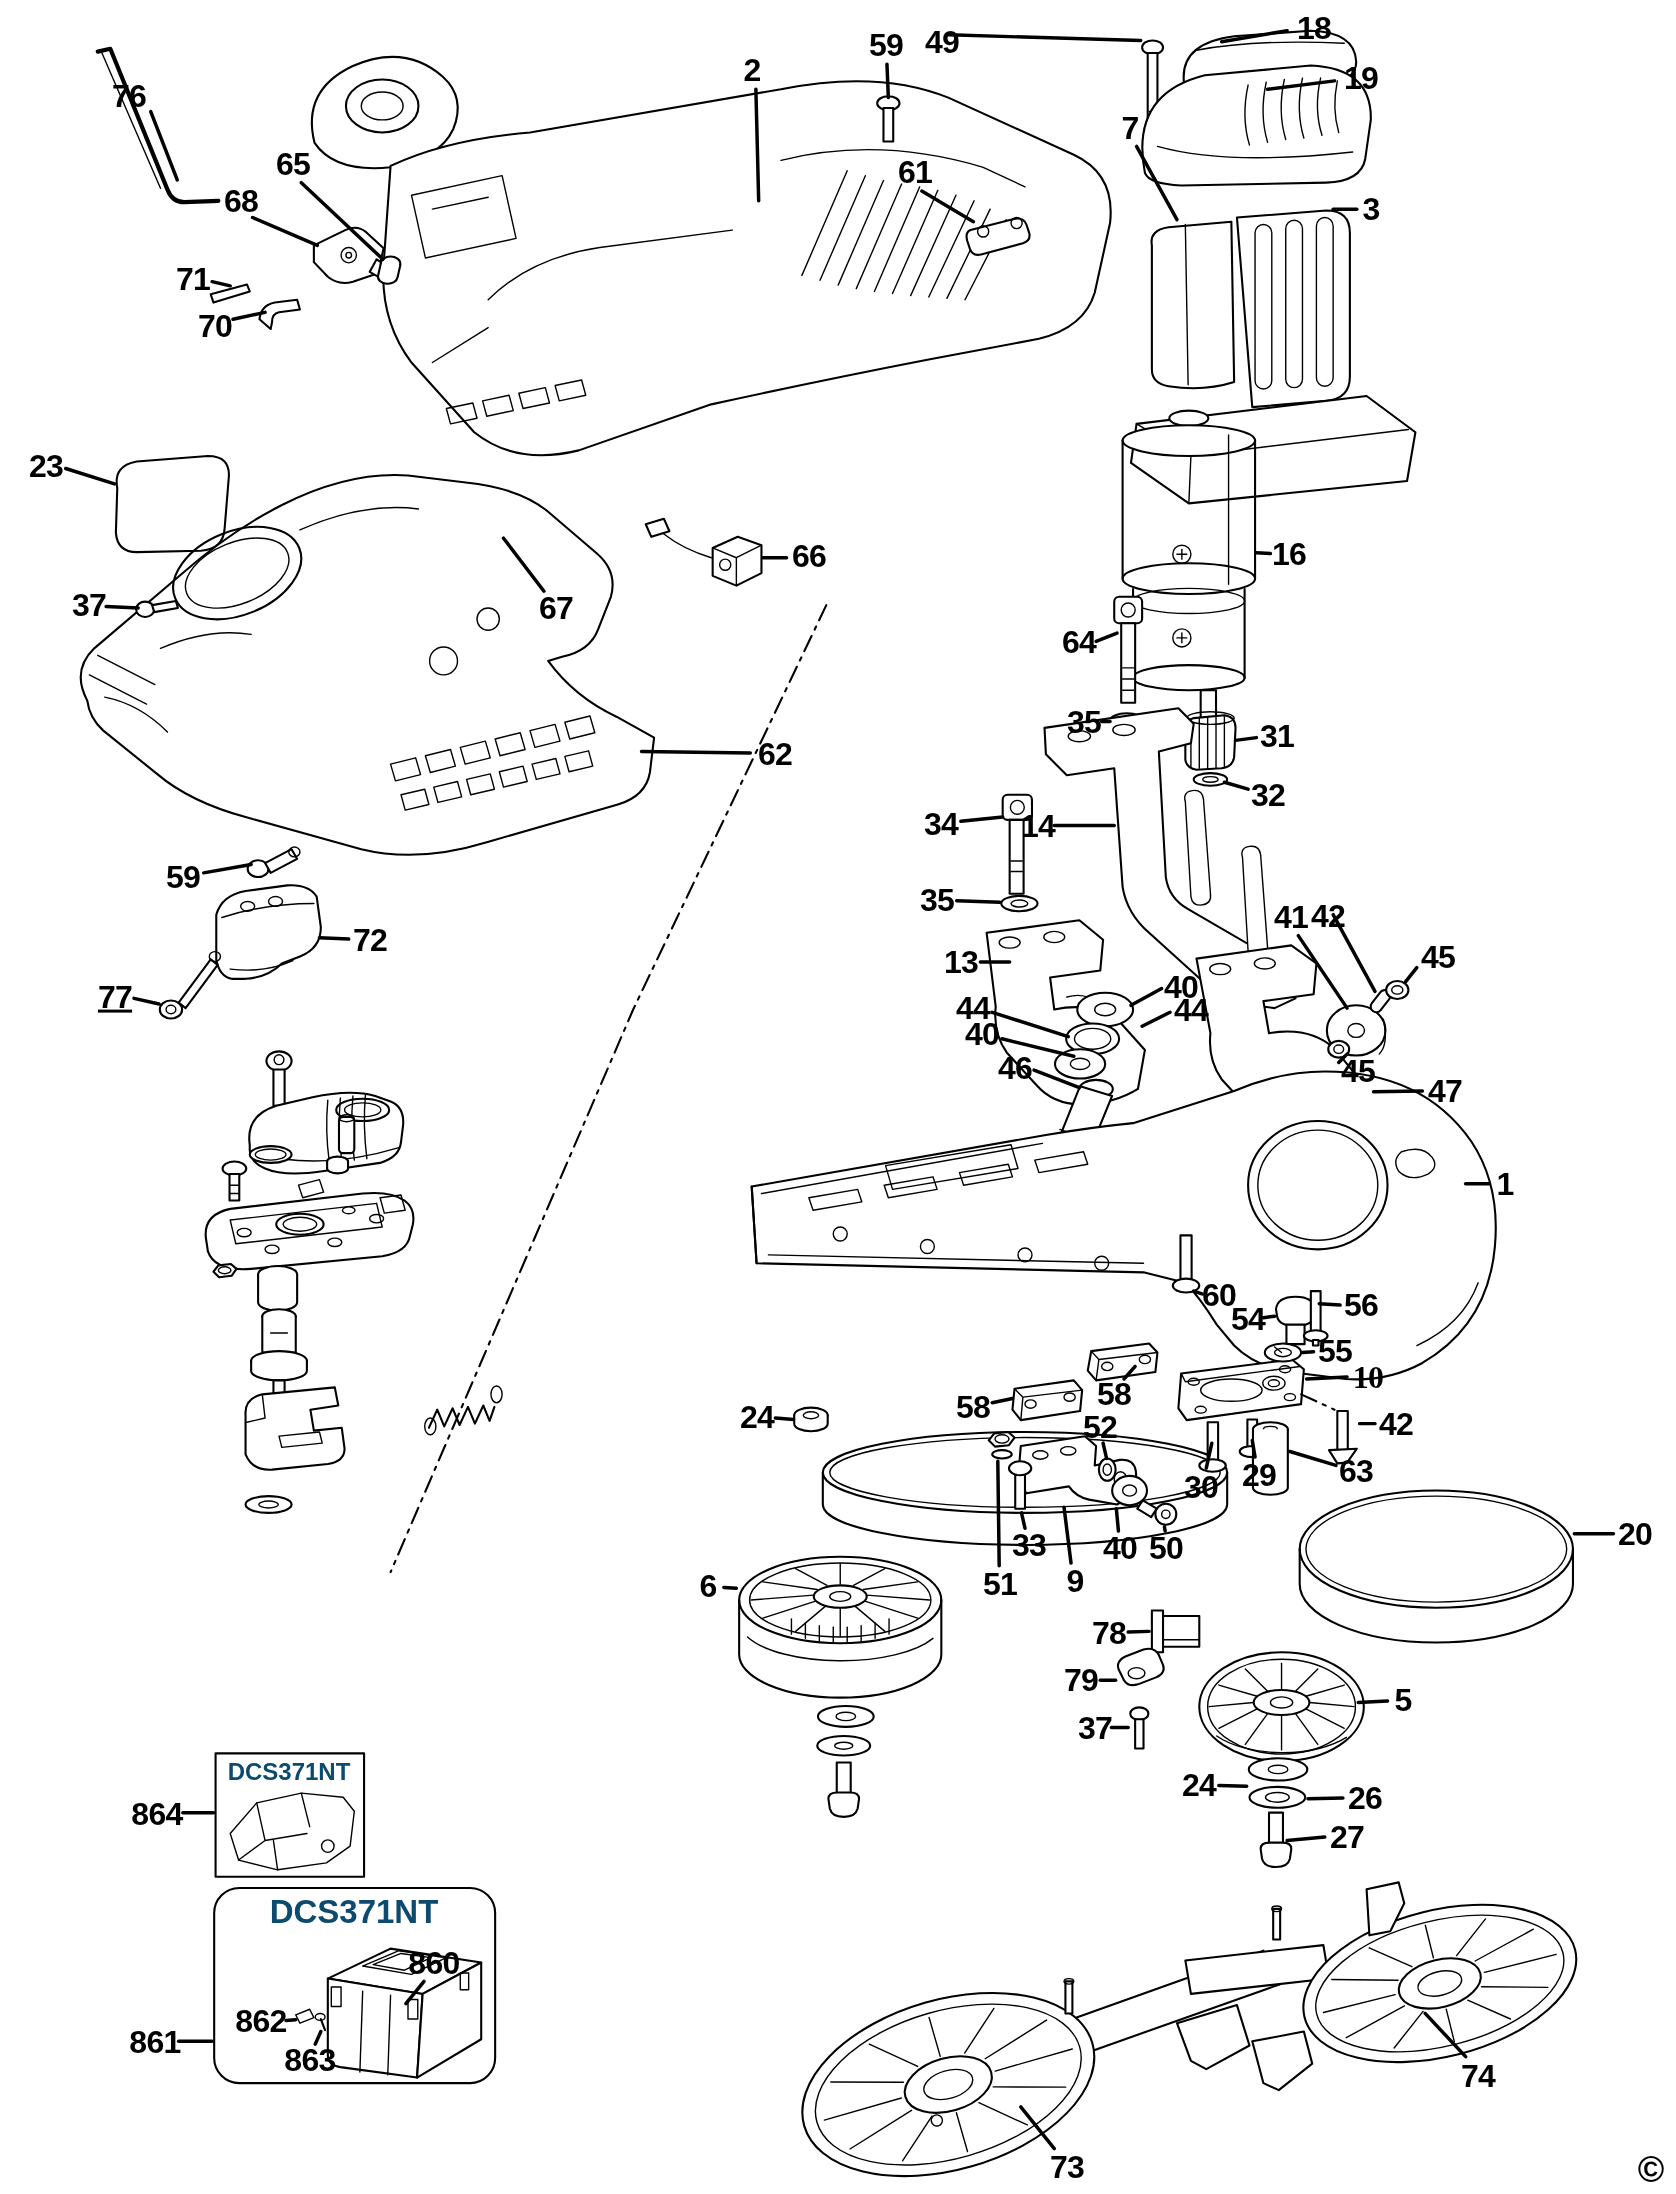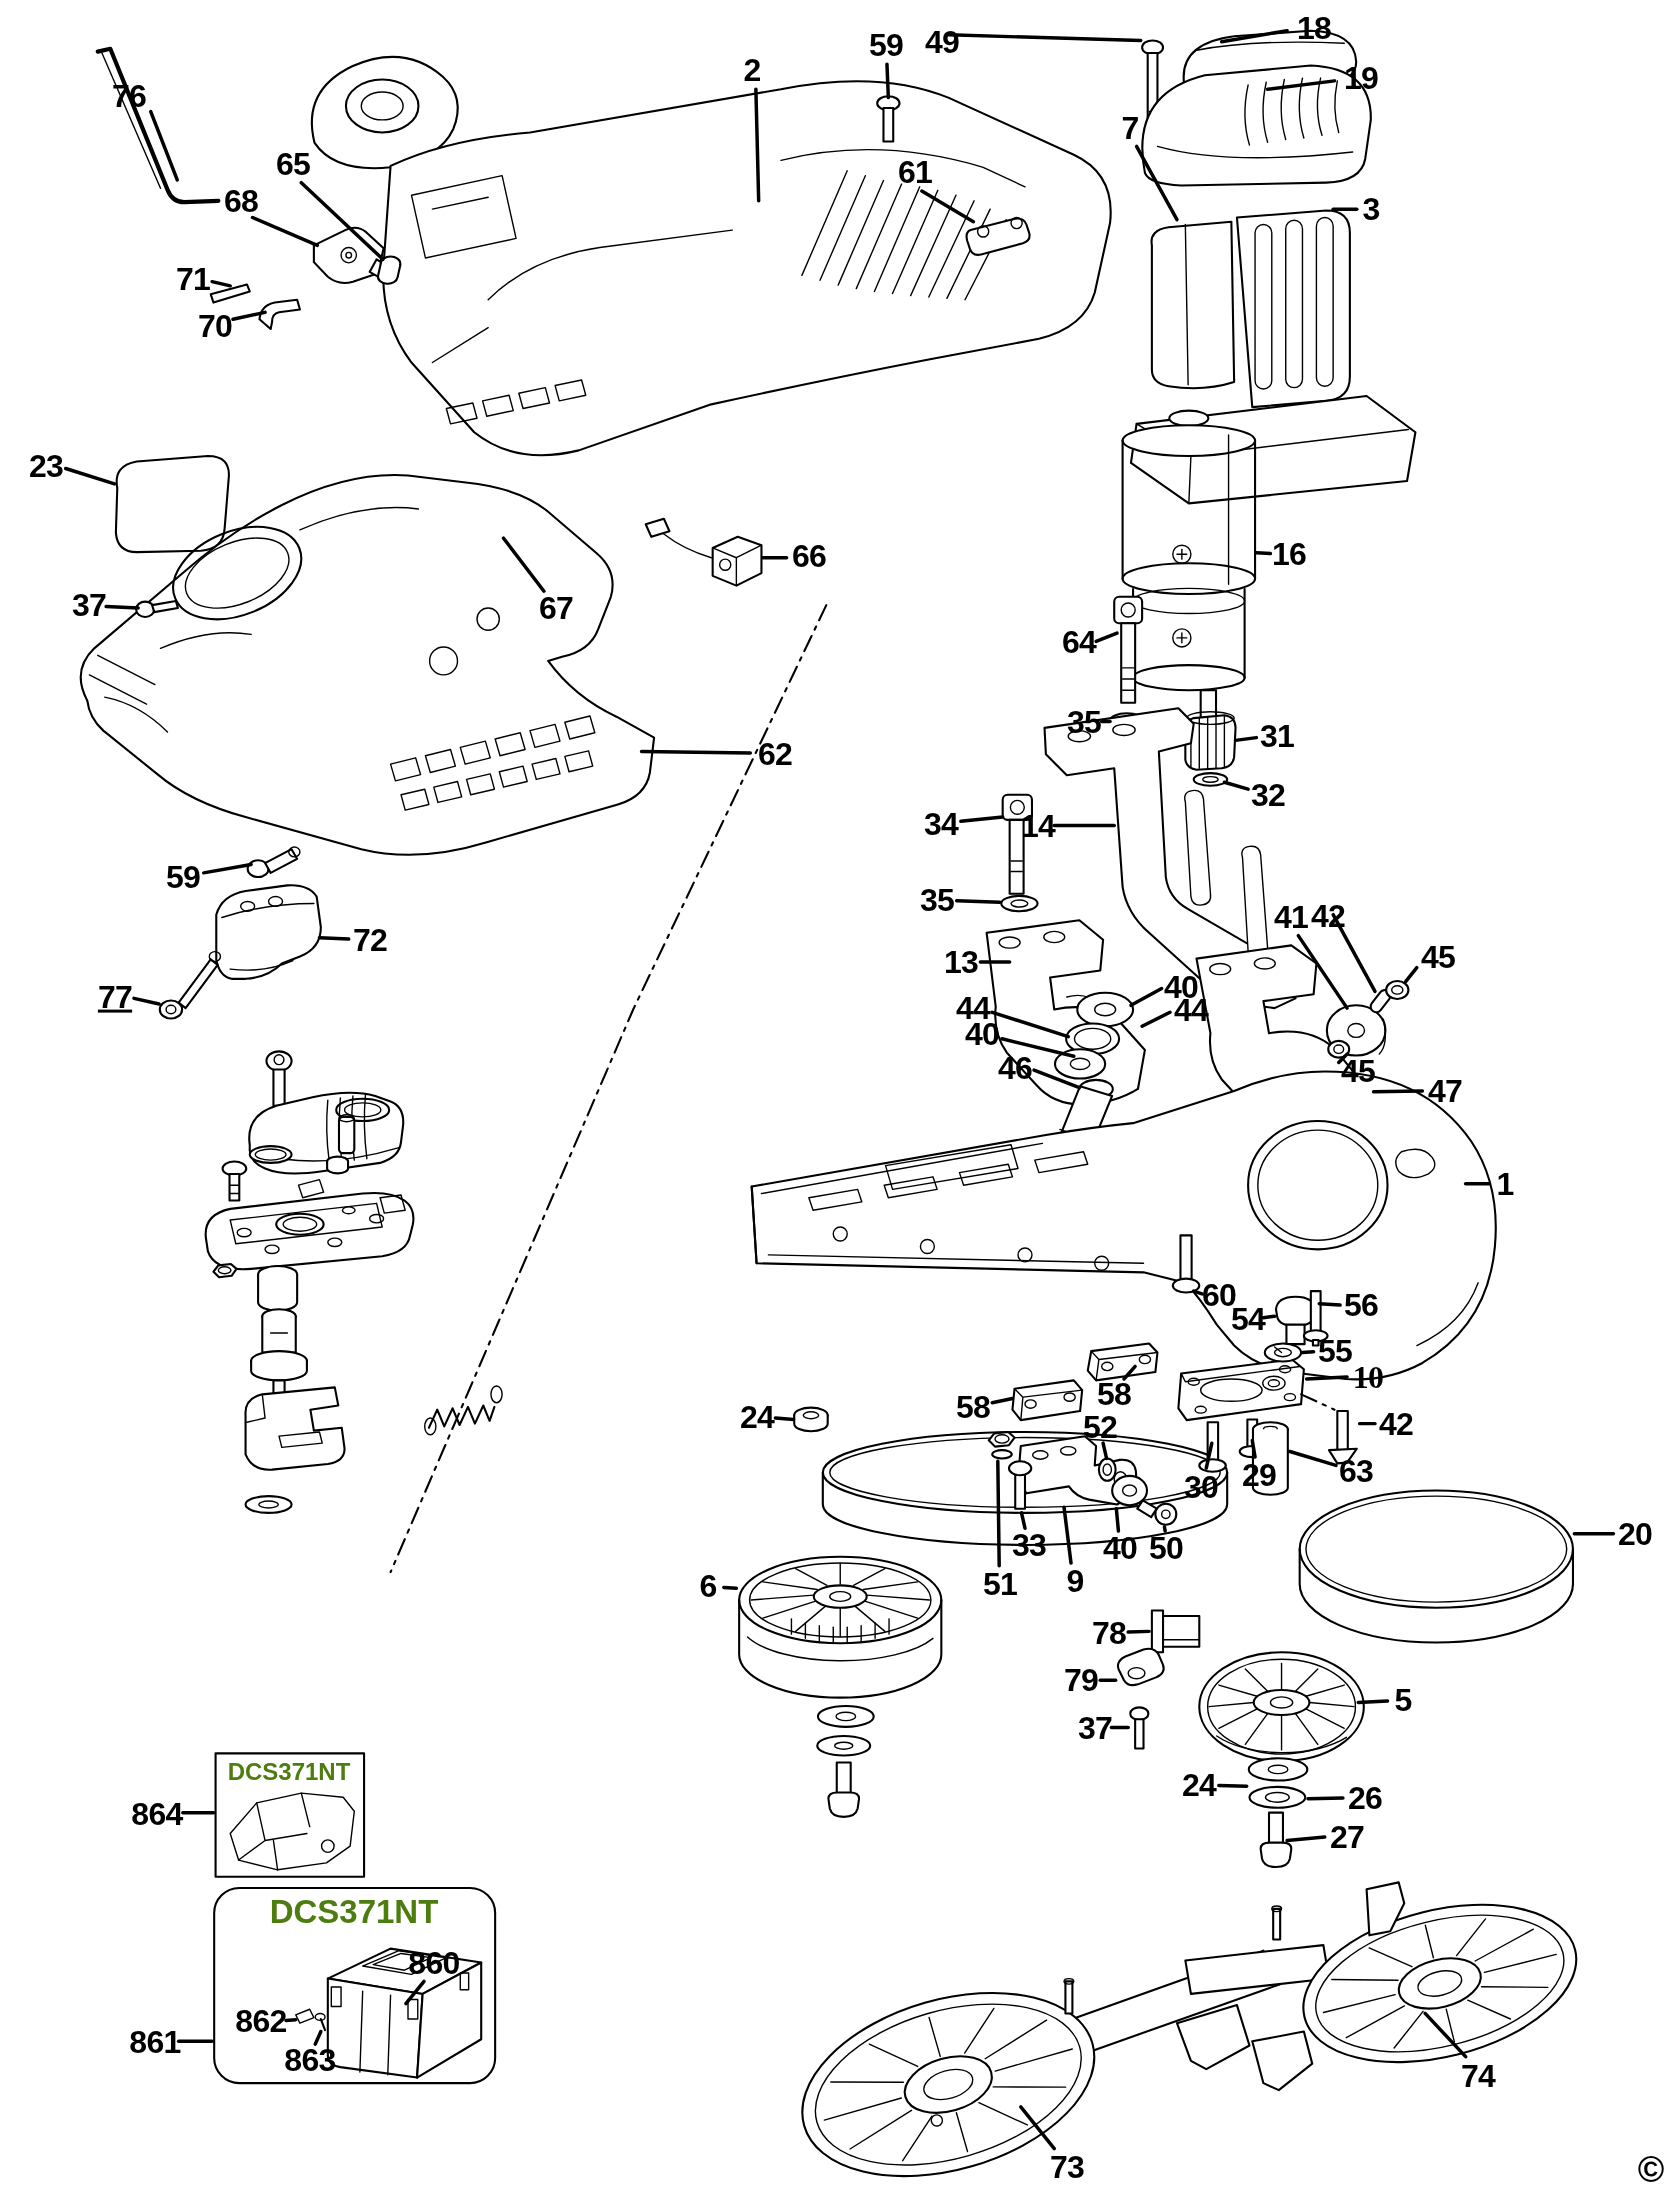--- a/index.html
+++ b/index.html
@@ -10,21 +10,21 @@
       stroke:#000;fill:none;stroke-width:3;stroke-linecap:round;stroke-linejoin:round;}
   #art .f{fill:#fff;}
   #art .thin{stroke-width:2;}
   #art .thick{stroke-width:6;}
   #art .dash{stroke-dasharray:24 10 5 10;stroke-width:3;}
   #leader-layer{position:absolute;left:0;top:0;}
   #leader-layer line{stroke:#000;stroke-width:5;}
   .part-label{position:absolute;transform:translate(-50%,-50%);
       font-family:"Liberation Sans",sans-serif;font-weight:900;font-size:32px;
       line-height:.9;letter-spacing:-0.7px;color:#000;white-space:nowrap;}
-  .inset-title{position:absolute;transform:translate(-50%,-50%);font-weight:900;color:#4d7c0f;
+  .inset-title{position:absolute;transform:translate(-50%,-50%);font-weight:900;color:#0c4a6e;
       font-family:"Liberation Sans",sans-serif;white-space:nowrap;}
   .inset-title.small{font-size:24px;}
   .inset-title.large{font-size:33px;}
   .copyright{position:absolute;transform:translate(-50%,-50%);font-size:36px;font-weight:700;color:#000;}
 </style>
 </head>
 <body>
 
 <div id="canvas">
 

